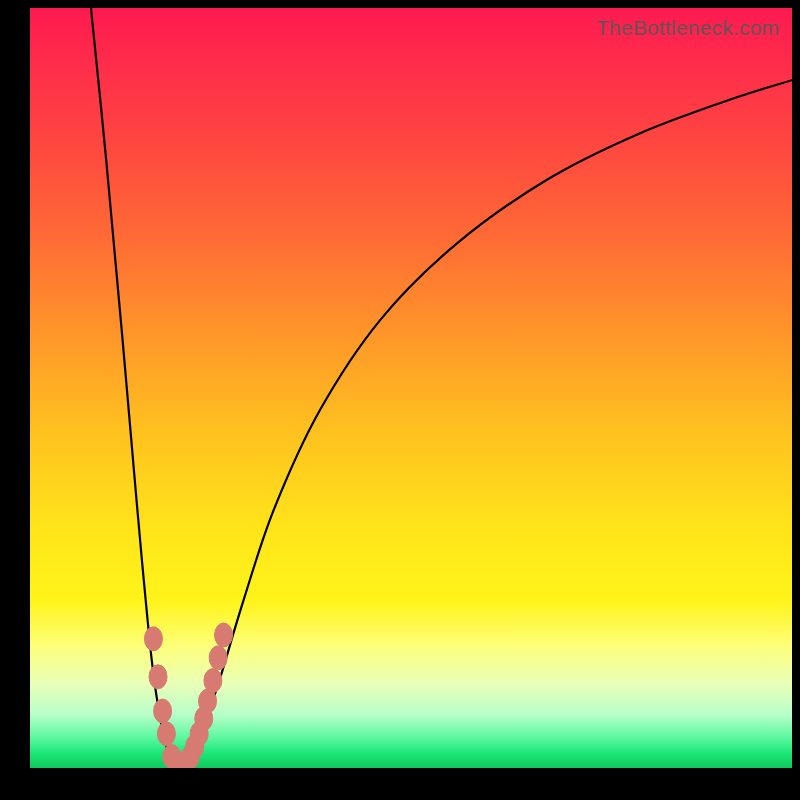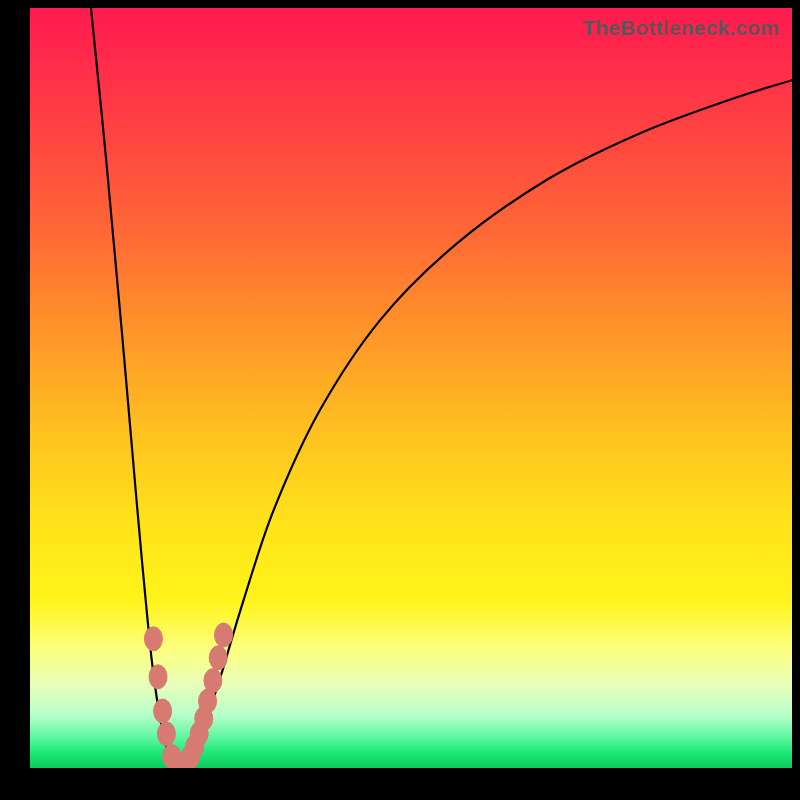--- a/index.html
+++ b/index.html
@@ -40,21 +40,21 @@
       #10c85e 100%
     );
     overflow: hidden;
   }
   .watermark {
     position: absolute;
     top: 8px;
     right: 12px;
     color: #575757;
     font-size: 21px;
-    font-weight: 700;
+    font-weight: 400;
     letter-spacing: 0.2px;
     user-select: none;
     z-index: 5;
   }
   svg.curve {
     position: absolute;
     left: 0;
     top: 0;
     width: 762px;
     height: 760px;

